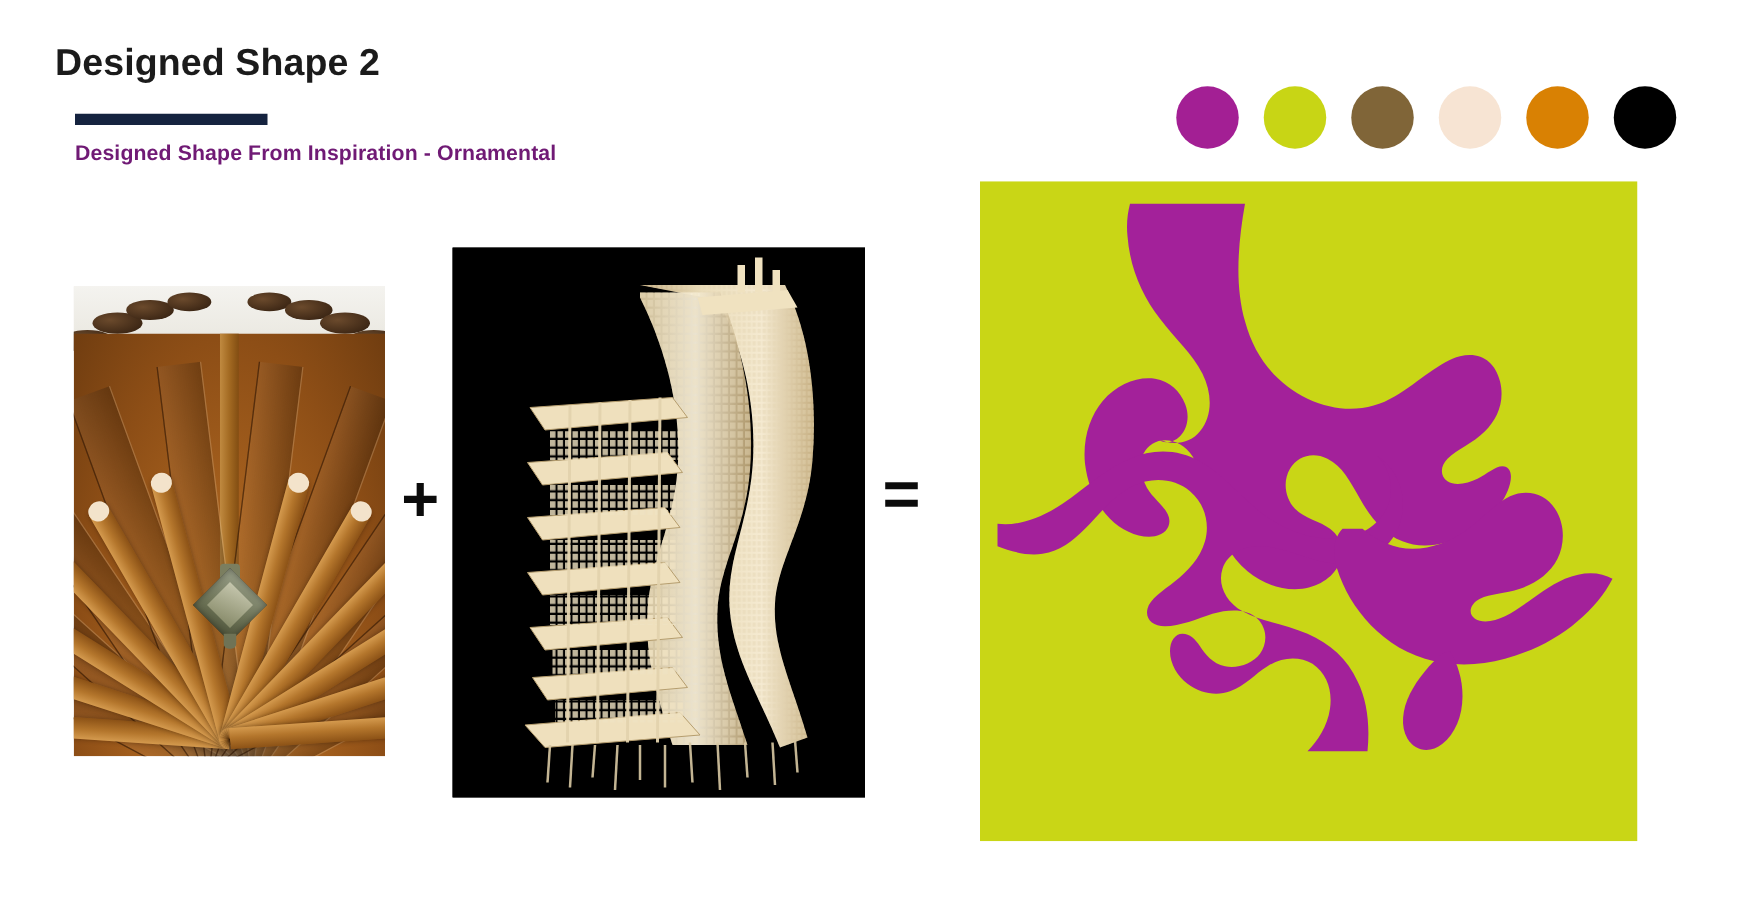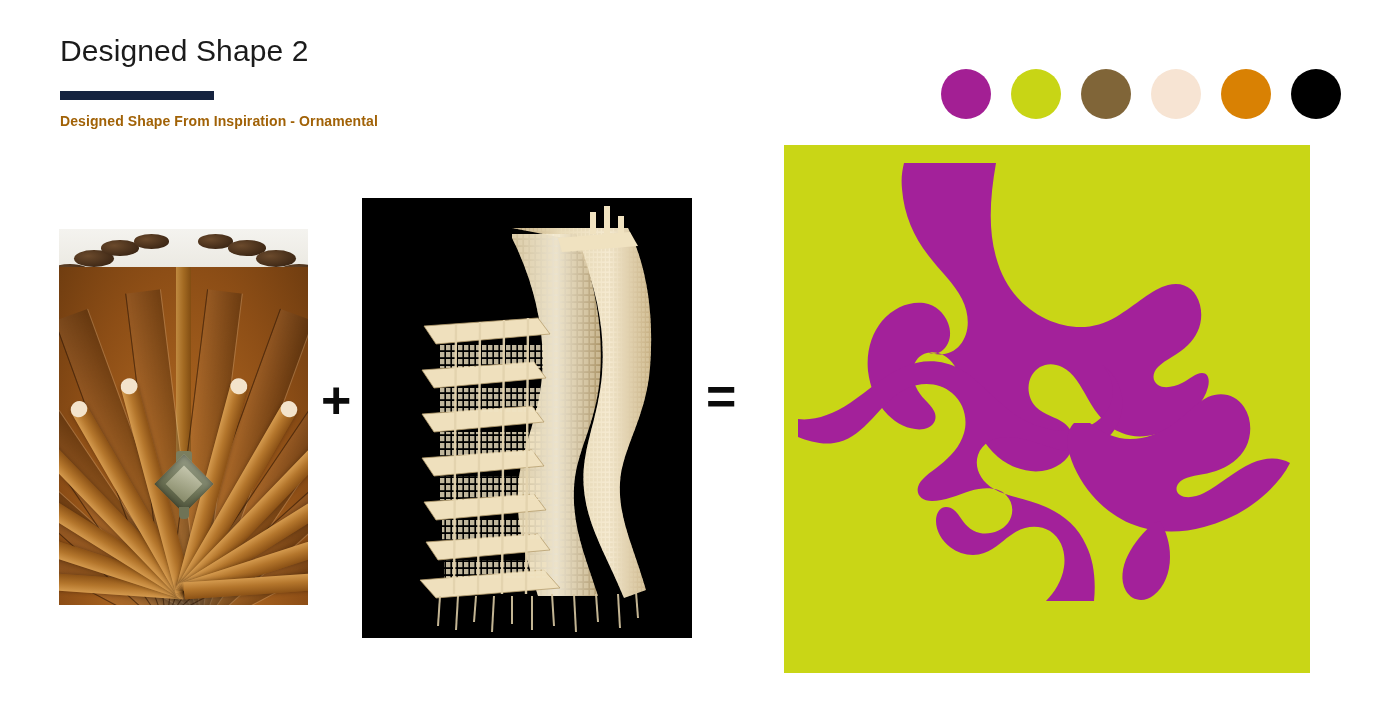--- a/index.html
+++ b/index.html
@@ -7,31 +7,31 @@
     width:1400px;height:726px;
     background:#ffffff;
     font-family:"Liberation Sans", sans-serif;
     overflow:hidden;
     position:relative;
   }
   .page{position:absolute;inset:0;}
 
   
   .title{
-    position:absolute;left:60px;top:34px;
-    font-size:30px;font-weight:400;color:#1b1b1b;
+    position:absolute;left:44px;top:34px;
+    font-size:30px;font-weight:700;color:#1b1b1b;
     letter-spacing:.1px;white-space:nowrap;
   }
   .rule{
     position:absolute;left:60px;top:91px;
     width:154px;height:9px;background:#15233f;
   }
   .subtitle{
     position:absolute;left:60px;top:113px;
-    font-size:14px;font-weight:bold;color:#a16207;
+    font-size:17px;font-weight:bold;color:#701a75;
     letter-spacing:.1px;white-space:nowrap;
   }
 
   
   .palette{
     position:absolute;left:941px;top:69px;
     display:flex;gap:20px;align-items:center;
   }
   .swatch{width:50px;height:50px;border-radius:50%;display:block;}
 

